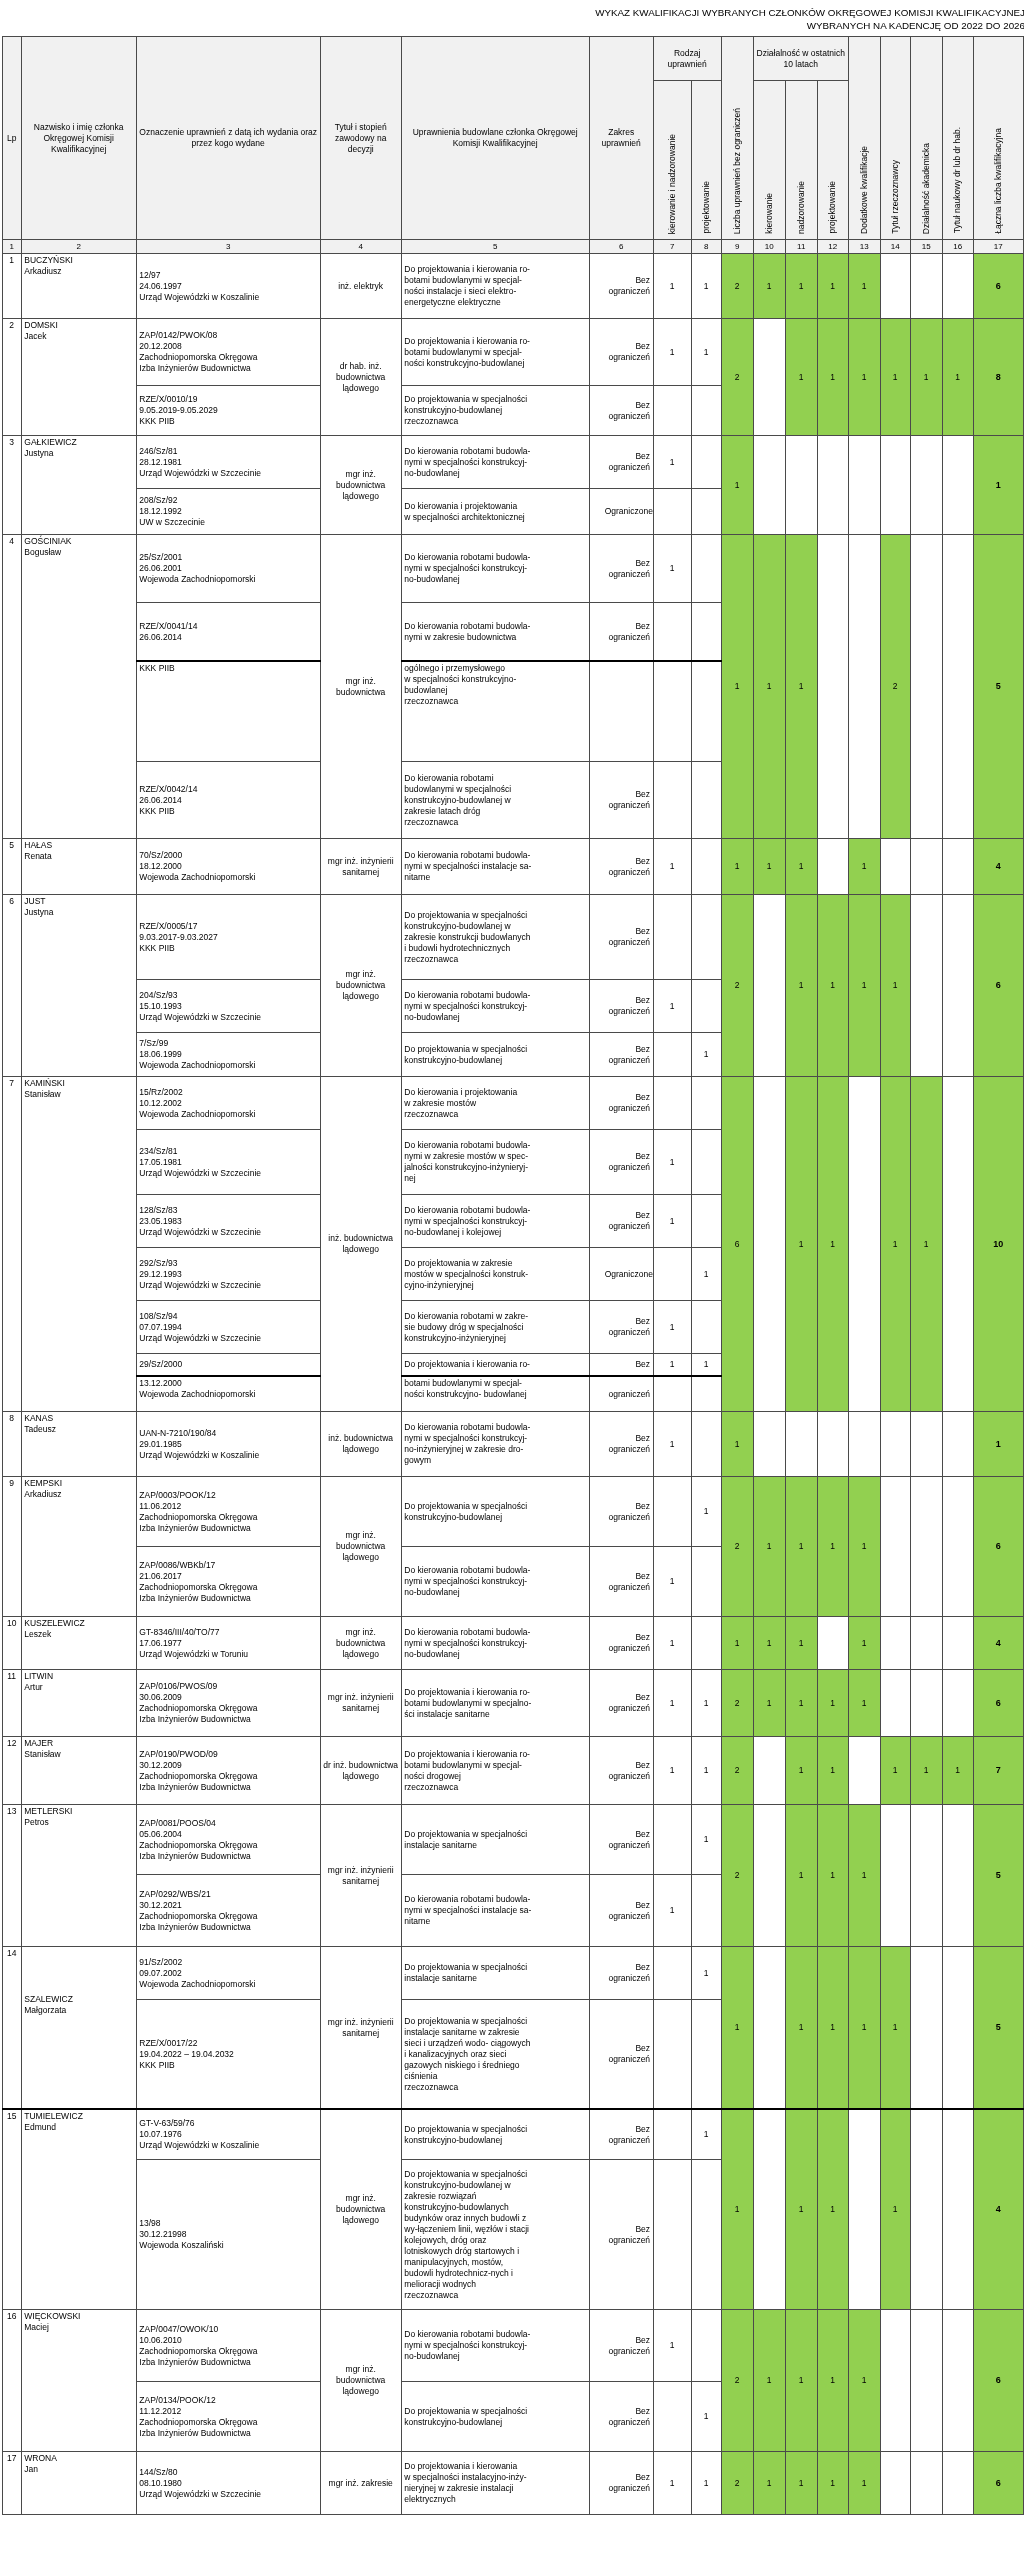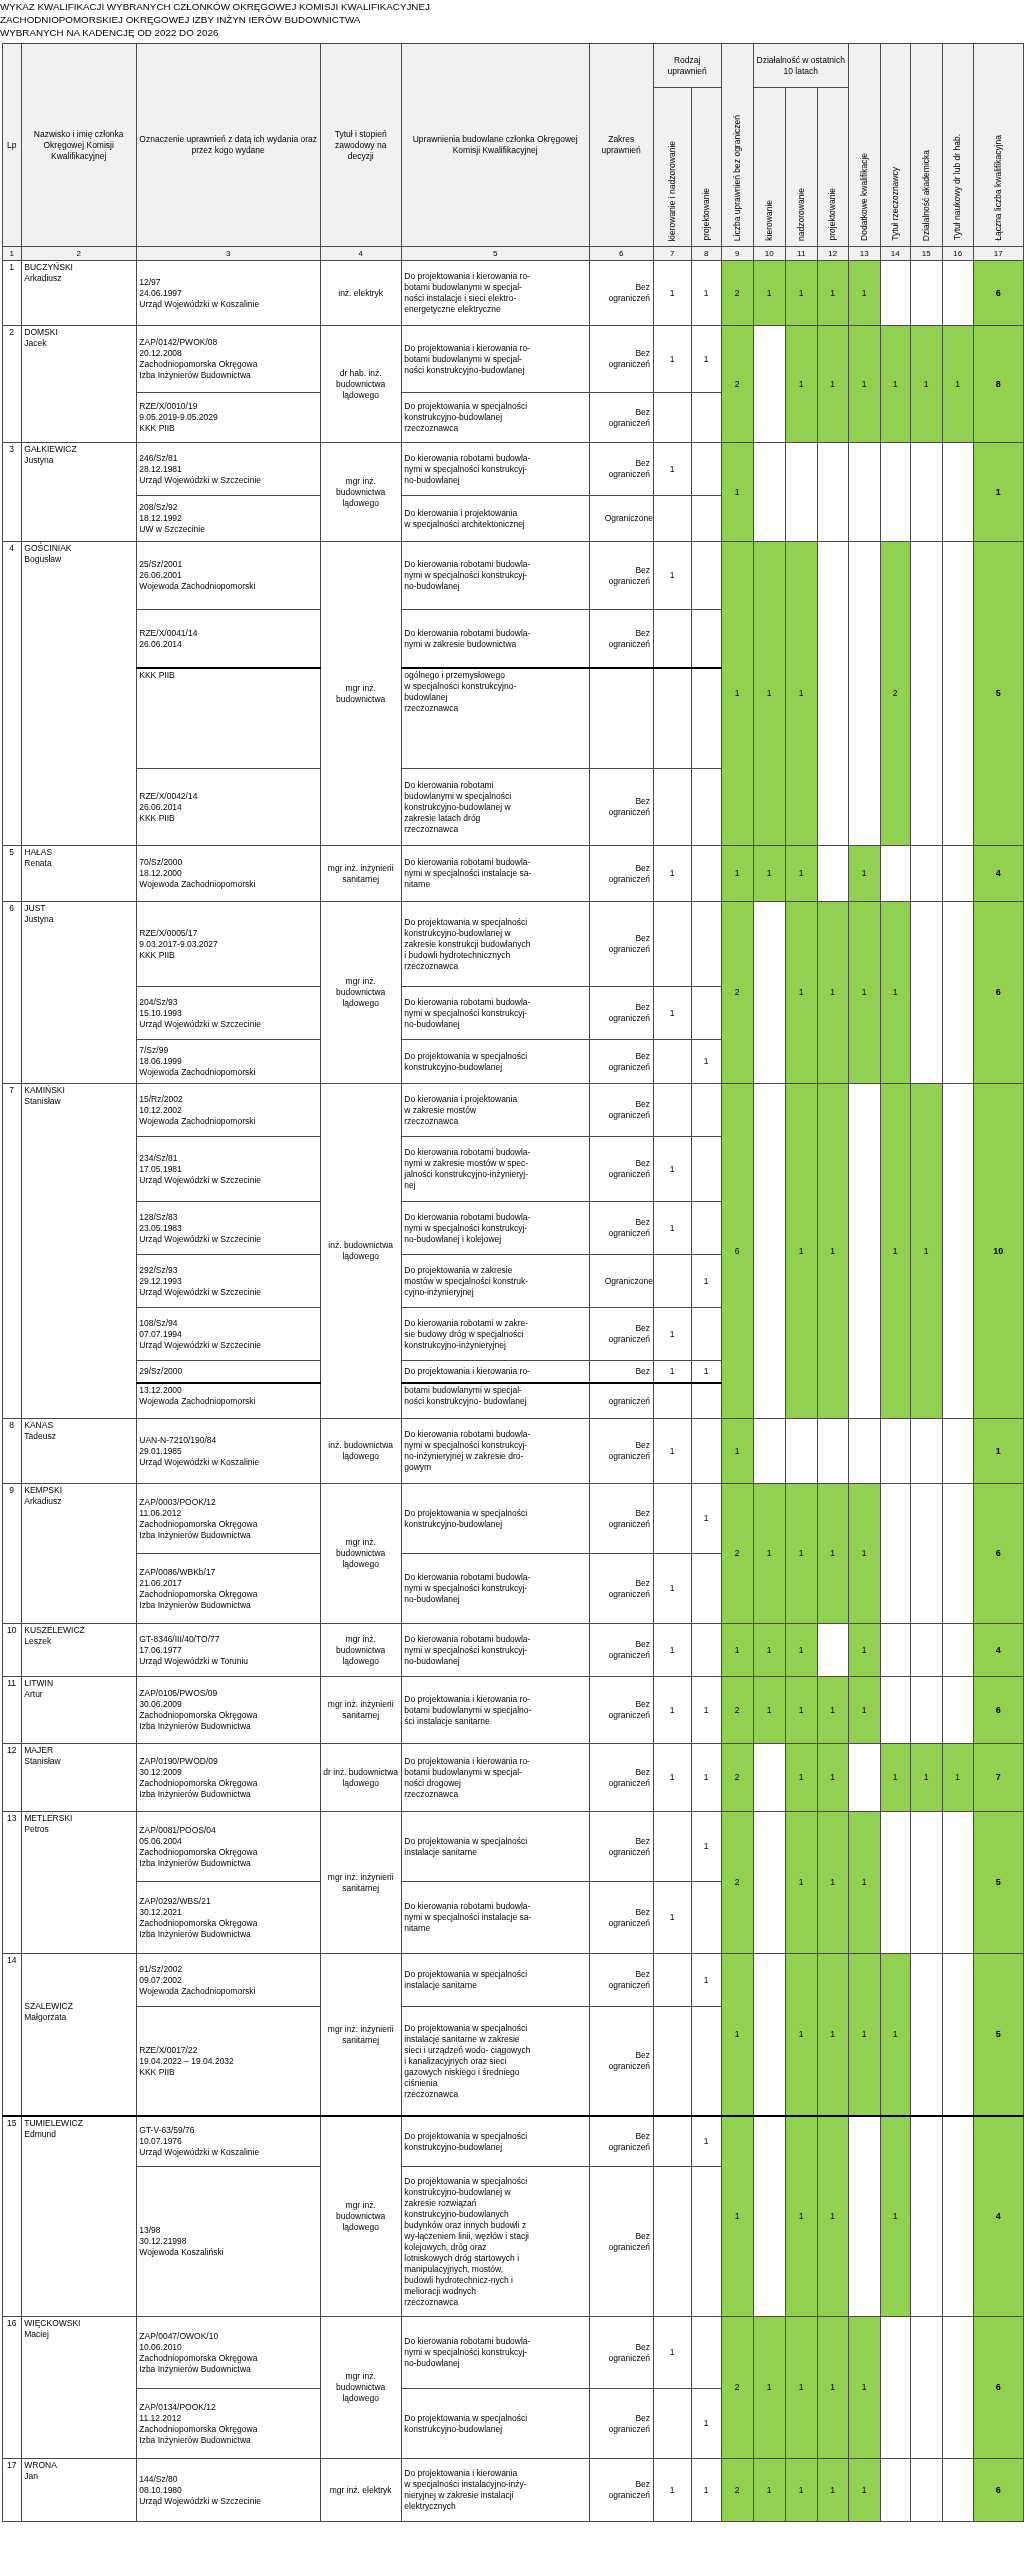--- a/index.html
+++ b/index.html
@@ -1,19 +1,19 @@
 <!DOCTYPE html>
 <html style="--hl: #92d050; --hdr: #f1f1f1; --brd: #4a4a4a;font-size:13.7px"><head>
 <meta charset="utf-8">
 <style>
   :root{ --hl:#92d050; --hdr:#f1f1f1; --brd:#4a4a4a; }
   html,body{margin:0;padding:0;background:#fff;}
   body{font-family:"Liberation Sans",sans-serif;color:#000;}
   .page{width:1025px;height:2576px;background:#fff;overflow:hidden;}
-  .title{text-align:left;font-size:9.8px;line-height:13px;}
+  .title{text-align:right;padding-top:6px;font-size:9.8px;line-height:13px;}
   table{border-collapse:collapse;table-layout:fixed;margin:4.3px 0 0 1.7px;width:1020px;border:1.7px solid #000;}
   th,td{border:0.9px solid var(--brd);padding:0.9px 2.6px;font-size:8.5px;line-height:11px;overflow:hidden;}
   thead th{background:var(--hdr);font-weight:normal;}
   thead tr.r1{height:44px;}
   thead tr.sub{height:159px;}
   th.v{vertical-align:bottom;text-align:center;padding:2.6px 0;}
   .vert{writing-mode:vertical-rl;transform:rotate(180deg);display:inline-block;white-space:nowrap;font-size:8.5px;}
   tr.numr th{height:13px;font-size:8px;padding:0;text-align:center;}
   td.lp{vertical-align:top;text-align:center;}
   td.nm{vertical-align:top;white-space:pre-line;}
@@ -26,21 +26,20 @@
   td.tot{font-weight:bold;font-size:9px;}
   tr.pb>td{border-top:2.6px solid #000;}
   td.vat{vertical-align:top;}
 </style>
 </head>
 <body>
 
 <div class="page">
   <div class="title">
     <div>WYKAZ KWALIFIKACJI WYBRANYCH CZŁONKÓW OKRĘGOWEJ KOMISJI KWALIFIKACYJNEJ</div>
-    <div>ZACHODNIOPOMORSKIEJ OKRĘGOWEJ IZBY INŻYN IERÓW BUDOWNICTWA</div>
     <div>WYBRANYCH NA KADENCJĘ OD 2022 DO 2026</div>
   </div>
 
   <table>
     <colgroup>
       <col style="width:19px">
         <col style="width:115px">
         <col style="width:184px">
         <col style="width:81px">
       <col style="width:188px">
@@ -698,21 +697,21 @@
           <td class="c"></td>
           <td class="c">1</td>
         </tr>
         <tr style="height: 63px;">
           <td class="lp">17</td>
           <td class="nm">WRONA
 Jan</td>
           <td class="des">144/Sz/80
 08.10.1980
 Urząd Wojewódzki w Szczecinie</td>
-          <td class="ttl">mgr inż. elektryk</td>
+          <td class="ttl">mgr inż. zakresie</td>
           <td class="rt">Do projektowania i kierowania
 w specjalności instalacyjno-inży-
 nieryjnej w zakresie instalacji
 elektrycznych</td>
           <td class="sc">Bez ograniczeń</td>
           <td class="c">1</td>
           <td class="c">1</td>
           <td class="c g">2</td>
           <td class="c g">1</td>
           <td class="c g">1</td>

